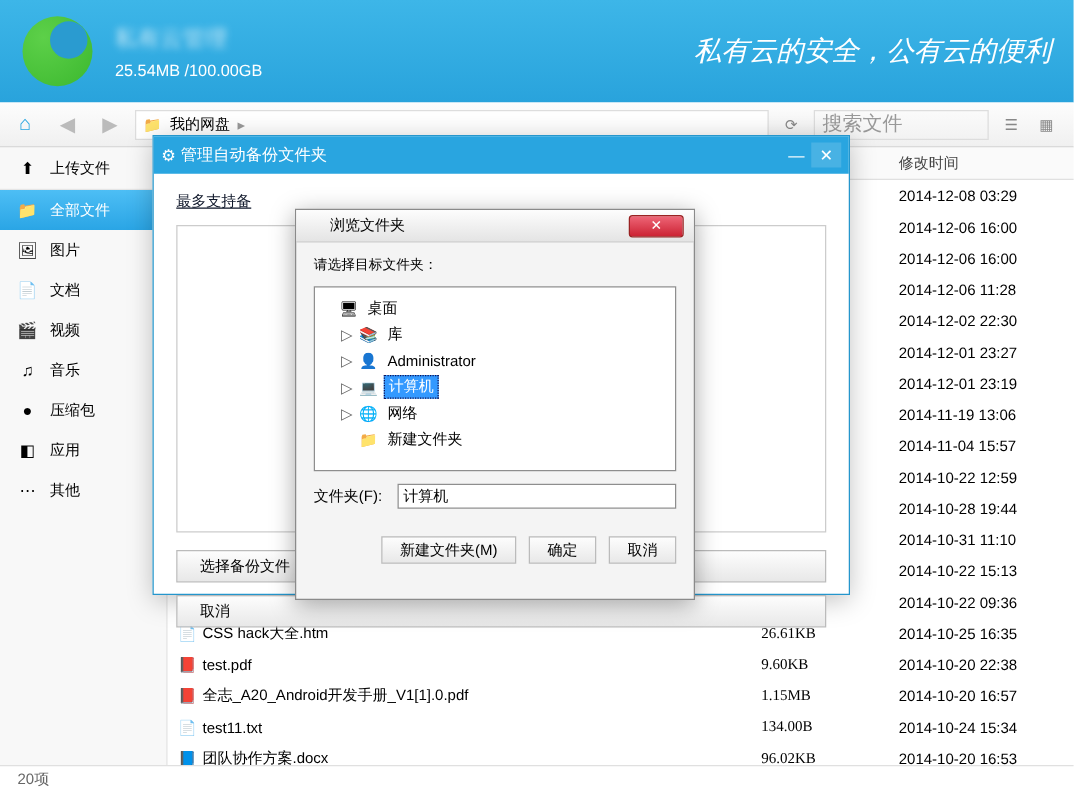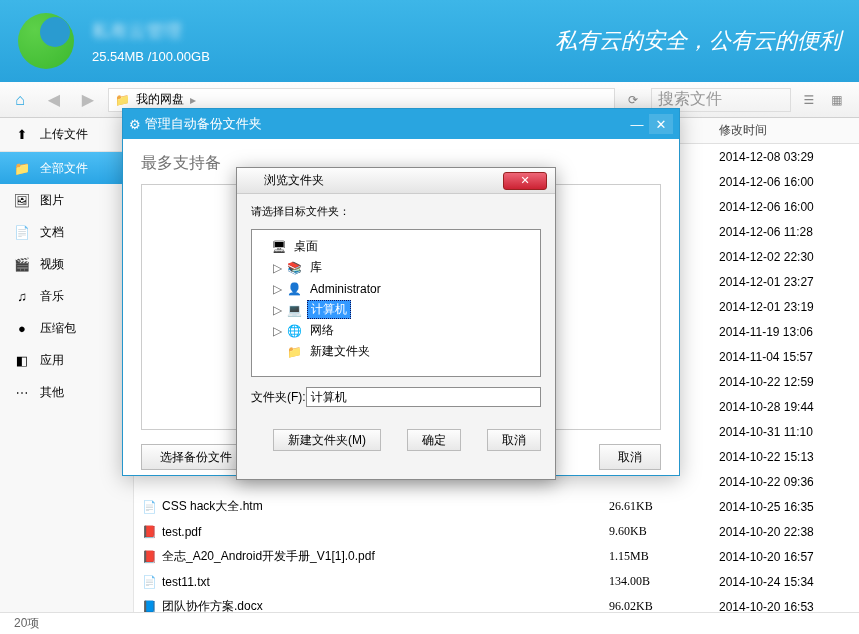--- a/index.html
+++ b/index.html
@@ -45,41 +45,41 @@
 
 .statusbar { height: 22px; border-top: 1px solid #e0e0e0; display: flex; align-items: center; padding: 0 14px; color: #666; font-size: 12px; }
 
 
 .dialog1 { position: absolute; left: 122px; top: 108px; width: 558px; height: 368px; background: #fff; border: 1px solid #2596cc; box-shadow: 0 4px 20px rgba(0,0,0,0.25); }
 .dlg1-titlebar { height: 30px; background: #29a5e0; display: flex; align-items: center; padding: 0 6px; color: #fff; font-size: 13px; }
 .dlg1-titlebar .title-text { flex: 1; display: flex; align-items: center; gap: 4px; }
 .win-btn { width: 24px; height: 20px; display: flex; align-items: center; justify-content: center; cursor: pointer; }
 .win-btn.close { background: rgba(255,255,255,0.15); }
 .dlg1-body { padding: 14px 18px; }
-.dlg1-hint { font-size: 16px; color: #737373; margin-bottom: 10px; }
+.dlg1-hint { font-size: 12px; color: #0f172a; margin-bottom: 10px; text-decoration: underline; }
 .dlg1-box { height: 246px; border: 1px solid #ccc; background: #fff; }
-.dlg1-footer { display: flex; justify-content: space-between; padding: 0 18px 14px; gap: 10px; }
+.dlg1-footer { display: flex; justify-content: space-between; padding: 0 18px 14px; gap: 10px; flex-direction: column; }
 .btn { height: 26px; padding: 0 18px; border: 1px solid #bbb; background: linear-gradient(#fdfdfd,#e8e8e8); cursor: pointer; font-size: 12px; display: inline-flex; align-items: center; }
 
 
 .dialog2 { position: absolute; left: 236px; top: 167px; width: 320px; height: 313px; background: #f4f4f4; border: 1px solid #8a8a8a; box-shadow: 0 4px 18px rgba(0,0,0,0.35); }
 .dlg2-titlebar { height: 26px; background: linear-gradient(#fdfdfd,#e4e4e4); border-bottom: 1px solid #ccc; display: flex; align-items: center; padding: 0 8px; font-size: 12px; }
 .dlg2-titlebar .title-text { flex: 1; margin-left: 19px; }
 .dlg2-close { width: 44px; height: 18px; background: linear-gradient(#e67,#c23); border: 1px solid #922; border-radius: 3px; color: #fff; display: flex; align-items: center; justify-content: center; font-size: 11px; cursor: pointer; }
 .dlg2-body { padding: 10px 14px; }
 .dlg2-hint { font-size: 11px; margin-bottom: 10px; }
 .tree-box { height: 148px; border: 1px solid #8e8e8e; background: #fff; padding: 6px 4px; overflow: auto; }
 .tree-item { display: flex; align-items: center; height: 21px; font-size: 12px; gap: 4px; }
 .tree-toggle { width: 11px; text-align: center; color: #666; }
 .tree-icon { width: 16px; height: 14px; display: inline-flex; align-items: center; justify-content: center; font-size: 12px; }
 .tree-item.selected .tree-label { background: #3399ff; color: #fff; padding: 0 3px; border: 1px dotted #115; }
 .tree-label { padding: 0 3px; }
-.folder-row { display: flex; align-items: center; gap: 0; margin-top: 10px; font-size: 12px; }
+.folder-row { display: flex; align-items: center; gap: 12px; margin-top: 10px; font-size: 12px; }
 .folder-input { flex: 1; height: 20px; border: 1px solid #8e8e8e; padding: 0 4px; background: #fff; font-size: 12px; display: flex; align-items: center; }
-.dlg2-footer { display: flex; justify-content: flex-end; gap: 26px; padding: 12px 14px; }
+.dlg2-footer { display: flex; justify-content: flex-end; gap: 10px; padding: 12px 14px; }
 .dlg2-footer .btn { padding: 0 14px; height: 22px; }
 
 
 .view-icons { display: flex; gap: 4px; margin-left: auto; margin-right: 4px; }
 </style>
 </head>
 <body>
 
 <div class="header">
   <div class="logo"></div>

